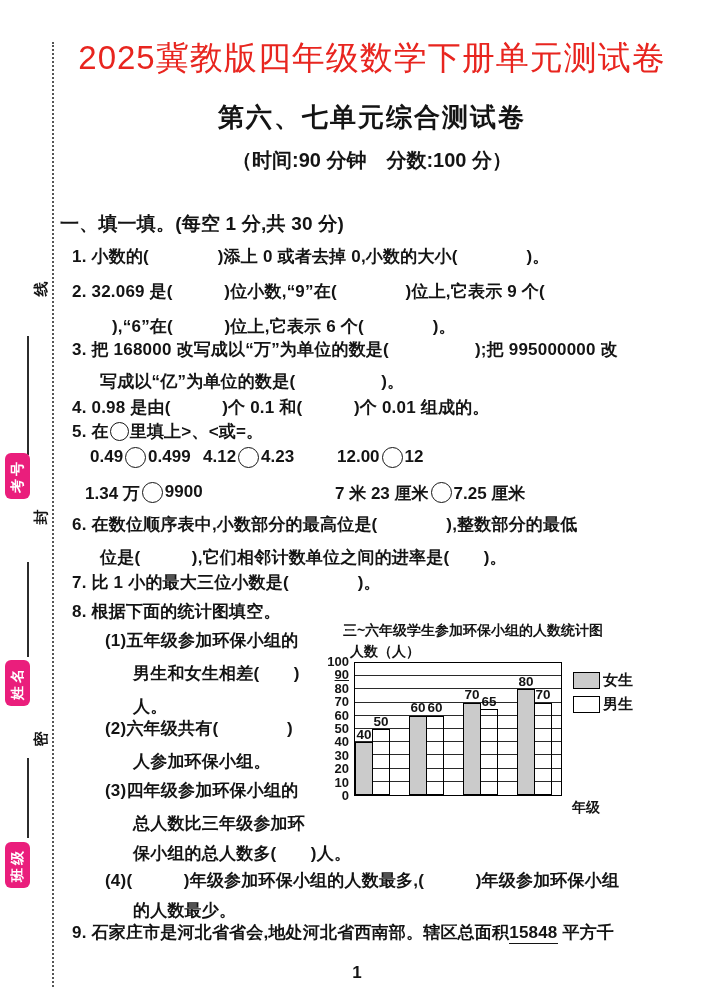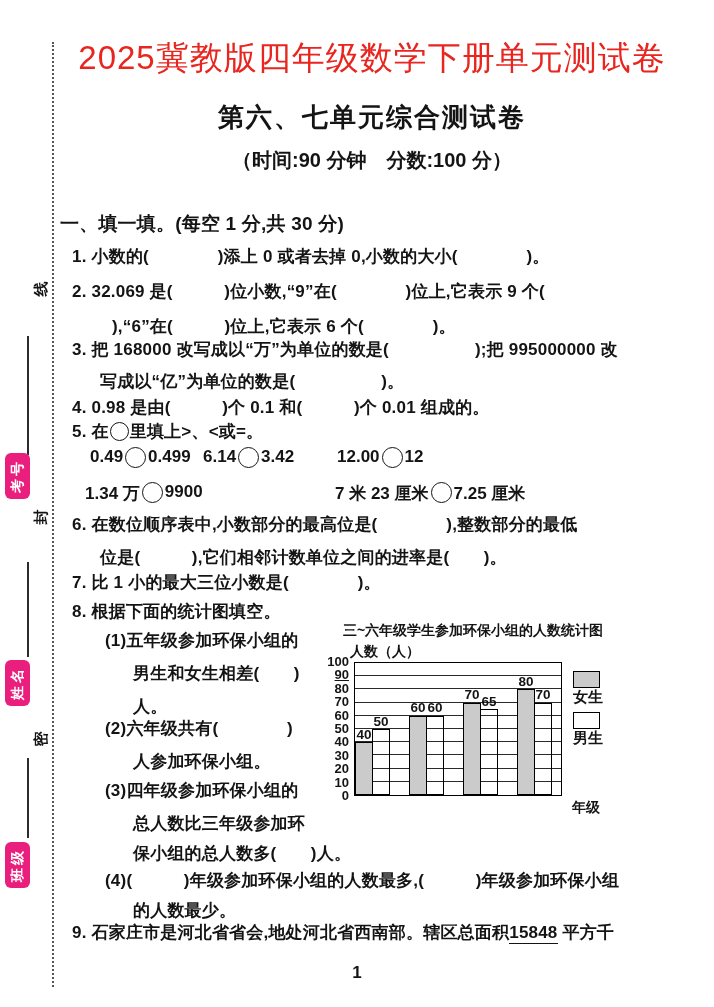--- a/index.html
+++ b/index.html
@@ -99,21 +99,21 @@
   .bar-male{background:transparent;}
   .chart-xlabels{
     position:absolute;left:22px;top:177px;width:220px;
     display:flex;justify-content:space-between;
   }
   .xlabel{font-size:14px;font-weight:800;white-space:nowrap;}
   .chart-xaxis-label{
     position:absolute;left:246px;top:177px;font-size:14px;font-weight:800;font-family:Liberation Mono, monospace;
   }
   .chart-legend{position:absolute;left:247px;top:49px;}
-  .legend-item{display:flex;align-items:center;margin-bottom:5px;flex-direction:column;}
+  .legend-item{display:flex;align-items:center;margin-bottom:5px;}
   .legend-swatch{
     width:27px;height:17px;border:1.5px solid #000;box-sizing:border-box;
     margin-right:3px;flex:none;
   }
   .swatch-female{background:#cbcbcb;}
   .swatch-male{background:#fff;}
   .legend-label{font-size:15px;font-weight:700;}
   
   .page-number{
     position:absolute;left:0;right:0;top:963px;text-align:center;
@@ -161,23 +161,23 @@
     <span class="circle circle-sm"></span>
     <span>里填上&gt;、&lt;或=。</span>
   </div>
 
   <div class="cmp" style="left:90px;top:447px">
     <span>0.49</span>
     <span class="circle"></span>
     <span>0.499</span>
   </div>
   <div class="cmp" style="left:203px;top:447px">
-    <span>6.14</span>
-    <span class="circle"></span>
-    <span>3.42</span>
+    <span>4.12</span>
+    <span class="circle"></span>
+    <span>4.23</span>
   </div>
   <div class="cmp" style="left:337px;top:447px">
     <span>12.00</span>
     <span class="circle"></span>
     <span>12</span>
   </div>
   <div class="cmp" style="left:85px;top:482px">
     <span>1.34 万</span>
     <span class="circle"></span>
     <span>9900</span>

